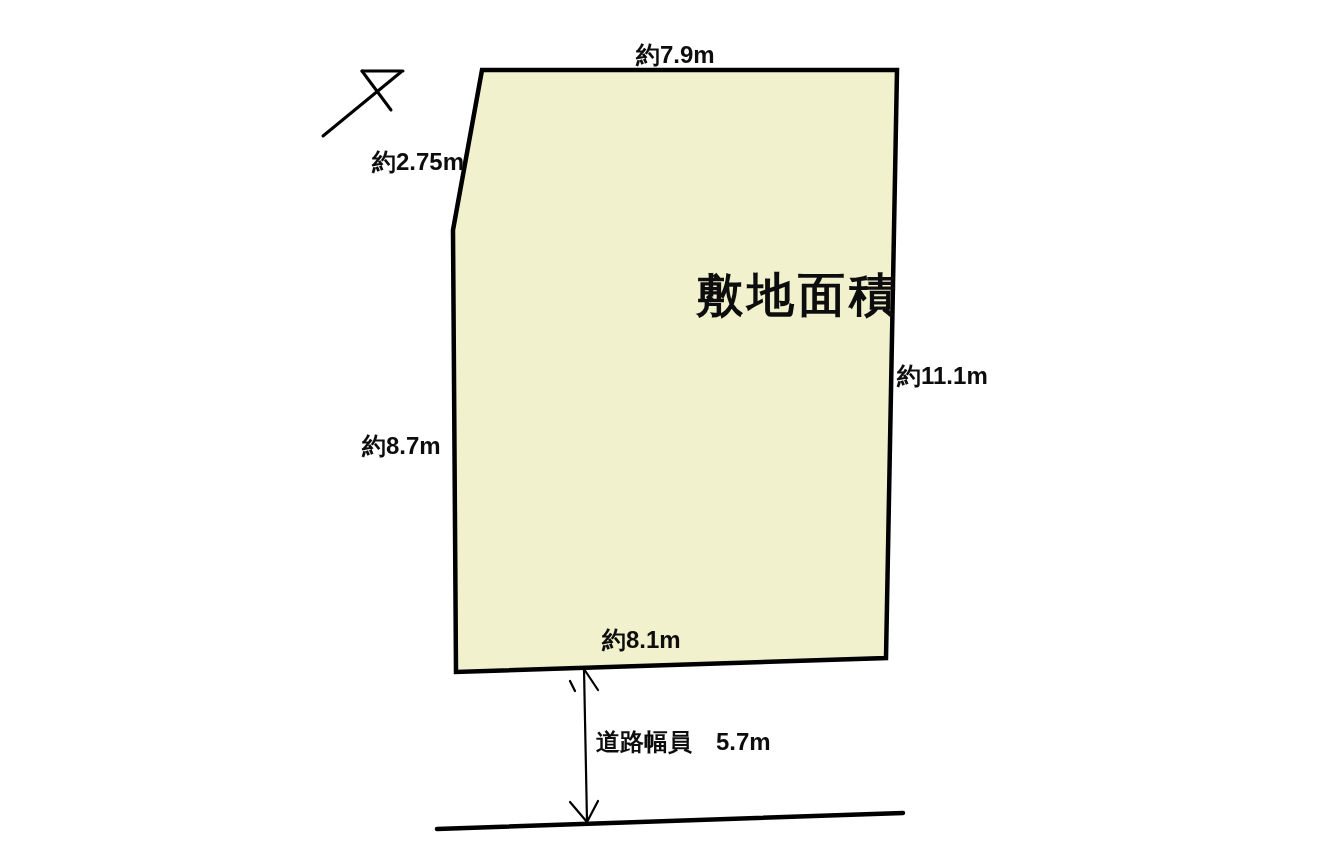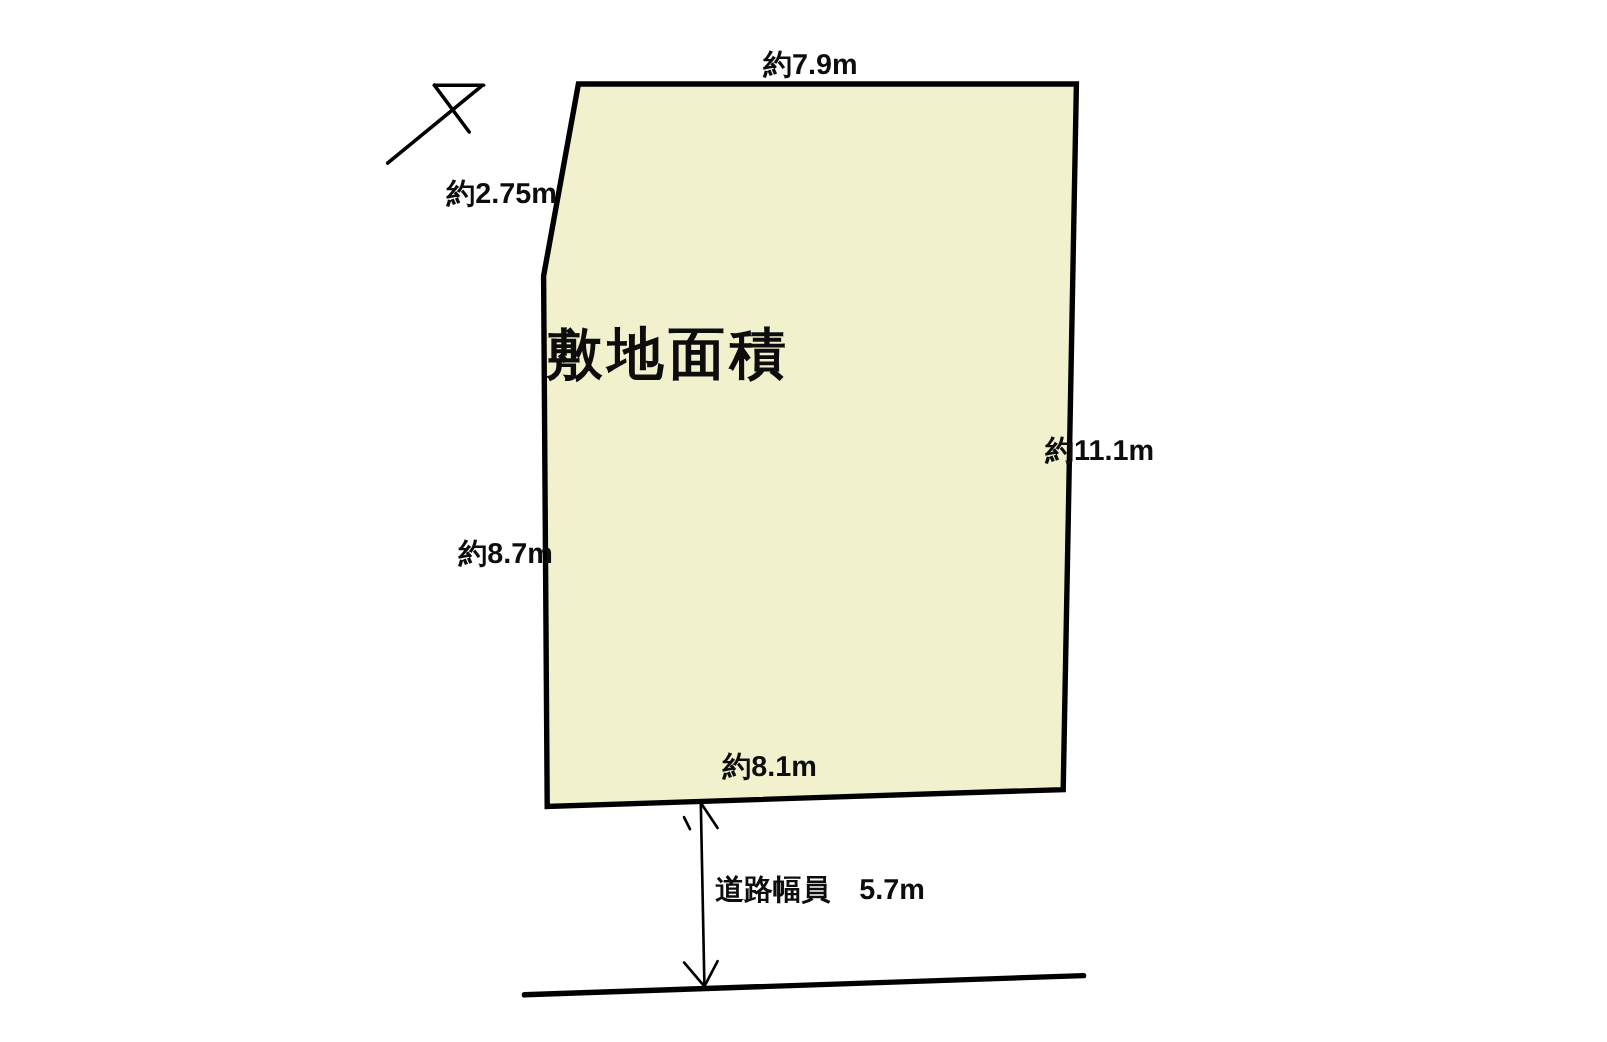--- a/index.html
+++ b/index.html
@@ -15,29 +15,29 @@
   .label{
     position:absolute;
     font-weight:bold;
     font-size:24px;
     color:#0d0d0d;
     white-space:nowrap;
     line-height:1.1;
   }
   .dim-top{left:636px;top:42px;}
   .dim-upper-left{left:372px;top:149px;}
-  .dim-left{left:382px;top:433px;margin-top:16px;}
-  .dim-right{left:871px;top:363px;}
+  .dim-left{left:362px;top:433px;}
+  .dim-right{left:897px;top:363px;}
   .dim-bottom{left:602px;top:627px;}
   .road-label{left:596px;top:729px;}
   .area-label{
     position:absolute;
     left:455px;top:268px;
     width:445px;
-    text-align:left;
+    text-align:right;
     color:#0d0d0d;
     font-weight:bold;
   }
   .area-title{
     font-size:47px;
     letter-spacing:4px;
     line-height:1.15;
   }
   .area-value{
     margin-top:22px;

